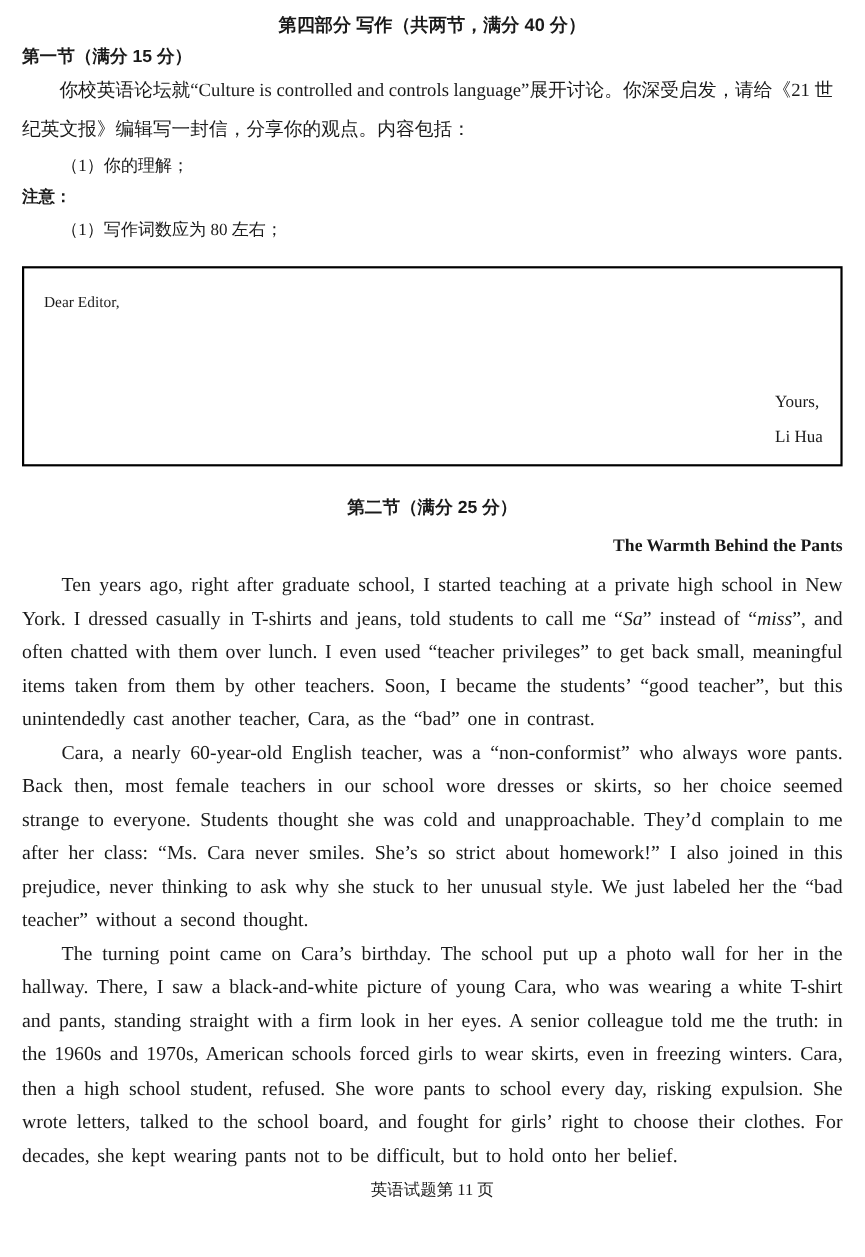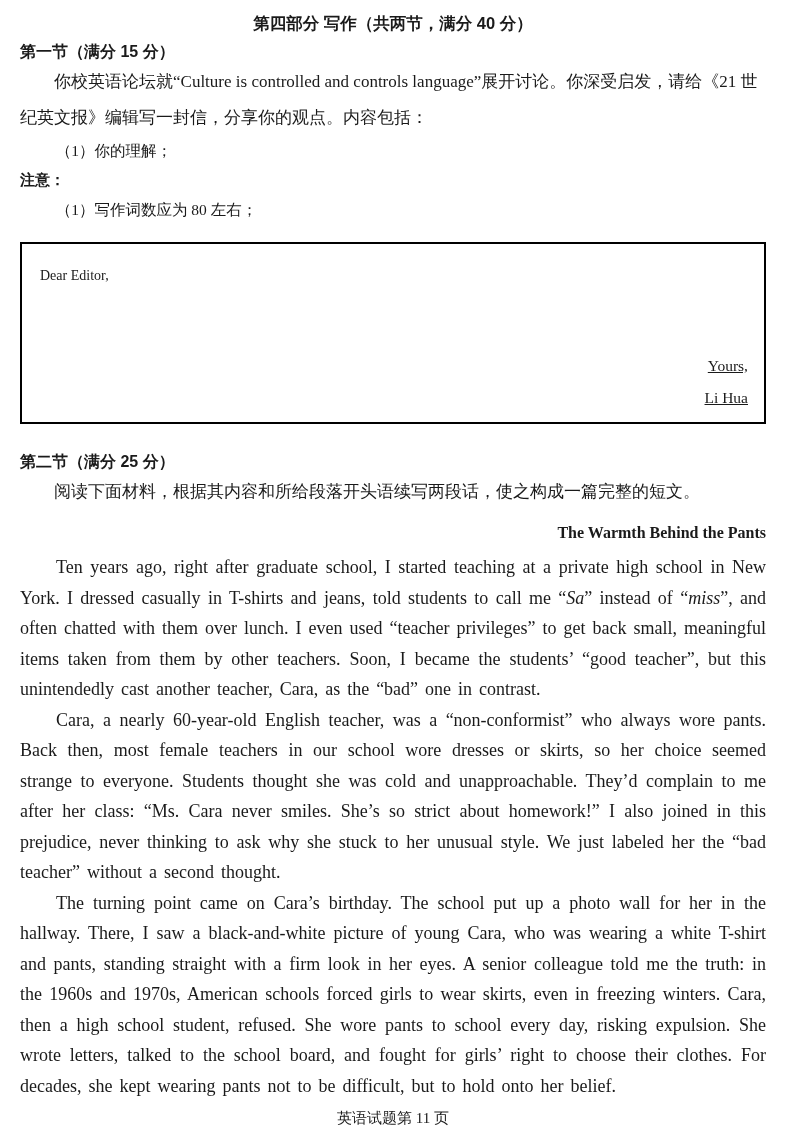--- a/index.html
+++ b/index.html
@@ -47,26 +47,26 @@
     margin-top: 18px;
     height: 182px;
     position: relative;
     box-sizing: border-box;
   }
   .answer-box .salutation {
     margin: 14px; position: absolute; top: 10px; left: 4px;
     font-size: 14px;
   }
   .answer-box .closing-block {
-    position: absolute; right: 16px; bottom: 8px; text-align: right;
-    font-size: 15.5px; line-height: 32px; text-decoration: underline;
+    position: absolute; right: 16px; bottom: 8px; 
+    font-size: 15.5px; line-height: 32px;
   }
   .answer-box .closing-block p { margin: 0; }
 
-  .section2-heading { margin-top: 26px; }
+  .section2-heading { margin-top: 26px; text-align: center; }
 
   .essay-title {
     text-align: right;
     font-weight: bold;
     font-size: 16px;
     margin: 10px 0 6px 0;
     line-height: 26px;
   }
 
   .en {
@@ -108,21 +108,20 @@
   <div class="answer-box">
     <p class="salutation">Dear Editor,</p>
     <div class="closing-block">
       <p>Yours,</p>
       <p>Li Hua</p>
     </div>
   </div>
 
   <h2 class="section-heading section2-heading">第二节（满分 25 分）</h2>
 
-  <p class="cn indent">阅读下面材料，根据其内容和所给段落开头语续写两段话，使之构成一篇完整的短文。</p>
 
   <h3 class="essay-title">The Warmth Behind the Pants</h3>
 
   <p class="en"><span>Ten years ago, right after graduate school, I started teaching at a private high school in New York. I dressed casually in T-shirts and jeans, told students to call me “</span><i>Sa</i><span>” instead of “</span><i>miss</i><span>”, and often chatted with them over lunch. I even used “teacher privileges” to get back small, meaningful items taken from them by other teachers. Soon, I became the students’ “good teacher”, but this unintendedly cast another teacher, Cara, as the “bad” one in contrast.</span></p>
 
   <p class="en">Cara, a nearly 60-year-old English teacher, was a “non-conformist” who always wore pants. Back then, most female teachers in our school wore dresses or skirts, so her choice seemed strange to everyone. Students thought she was cold and unapproachable. They’d complain to me after her class: “Ms. Cara never smiles. She’s so strict about homework!” I also joined in this prejudice, never thinking to ask why she stuck to her unusual style. We just labeled her the “bad teacher” without a second thought.</p>
 
   <p class="en">The turning point came on Cara’s birthday. The school put up a photo wall for her in the hallway. There, I saw a black-and-white picture of young Cara, who was wearing a white T-shirt and pants, standing straight with a firm look in her eyes. A senior colleague told me the truth: in the 1960s and 1970s, American schools forced girls to wear skirts, even in freezing winters. Cara, then a high school student, refused. She wore pants to school every day, risking expulsion. She wrote letters, talked to the school board, and fought for girls’ right to choose their clothes. For decades, she kept wearing pants not to be difficult, but to hold onto her belief.</p>
 
   <div class="footer">英语试题第 11 页</div>

